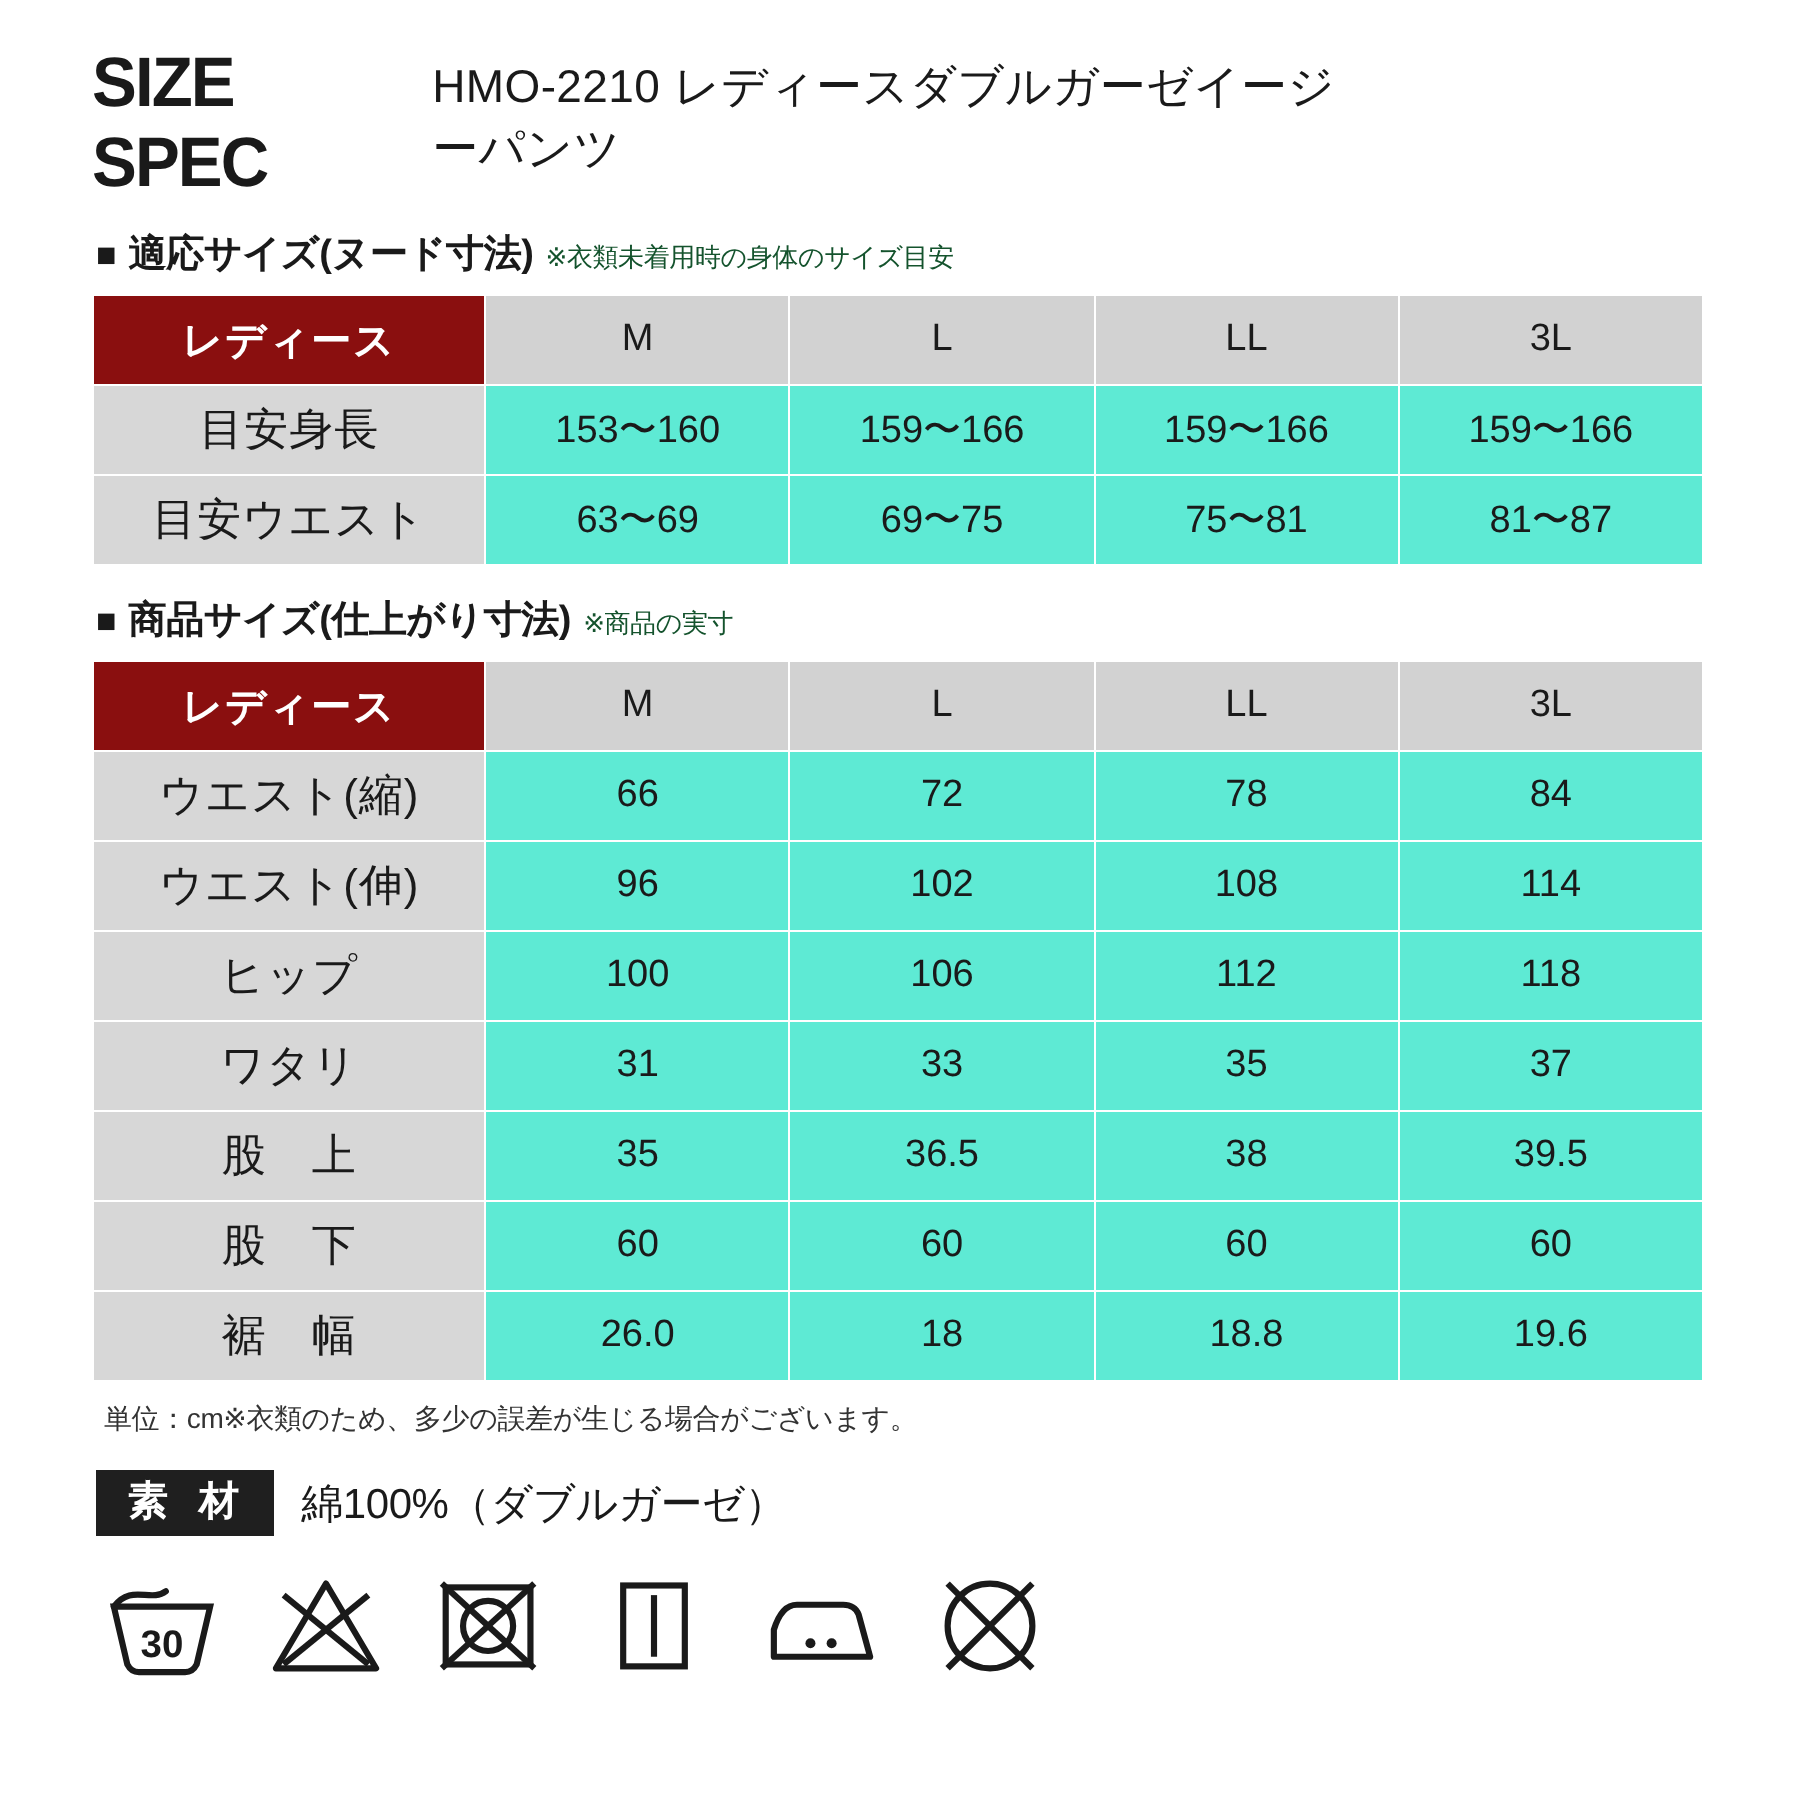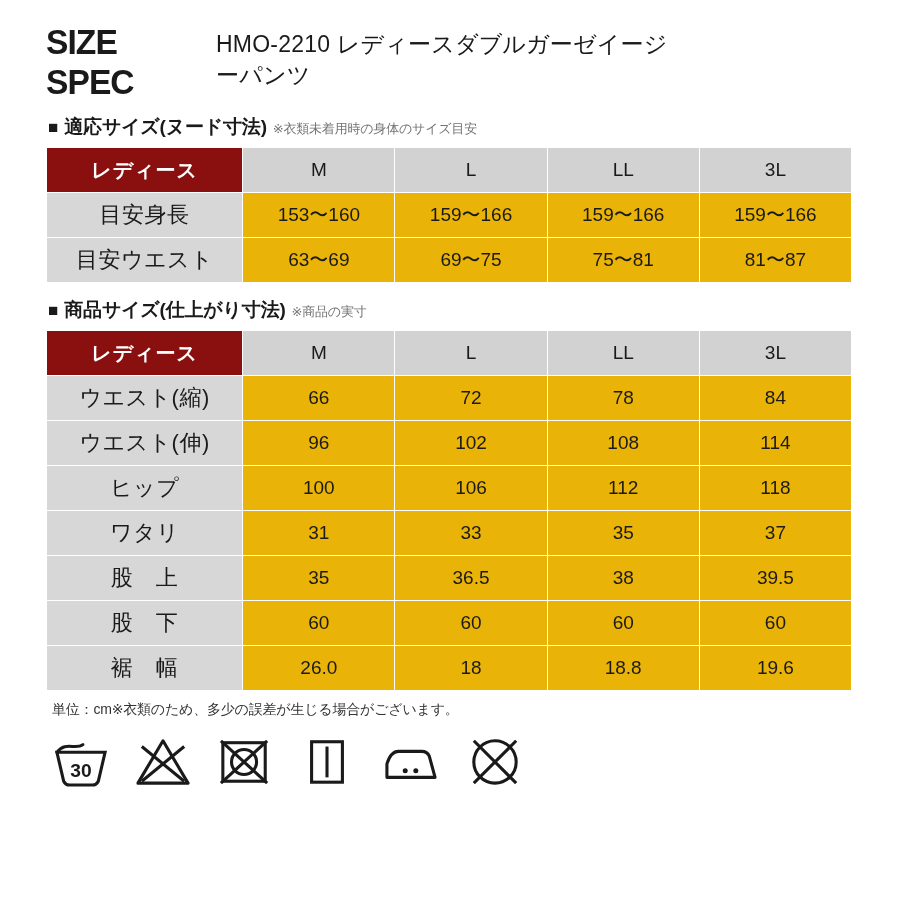--- a/index.html
+++ b/index.html
@@ -59,21 +59,21 @@
     color: #1a1a1a;
   }
   .section-head .title {
     font-size: 19px;
     font-weight: bold;
     color: #1a1a1a;
     letter-spacing: -0.2px;
   }
   .section-head .note {
     font-size: 13px;
-    color: #737373;
+    color: #14532d;
     letter-spacing: -0.2px;
   }
 
   
   table.spec {
     border-collapse: collapse;
     width: 806px;
     table-layout: fixed;
     margin-bottom: 14px;
   }
@@ -97,21 +97,21 @@
   table.spec .colhead {
     background: #d2d2d2;
     font-size: 19px;
   }
   table.spec .rowhead {
     background: #d7d7d7;
     font-size: 22px;
     letter-spacing: 0.5px;
   }
   table.spec .val {
-    background: #eab308;
+    background: #5eead4;
     font-size: 19px;
   }
   .col-label { width: 196px; }
   .col-size  { width: 152px; }
 
   .table1 td { height: 46px; }
   .table2 td { height: 51px; }
 
   
   .footnote {
@@ -279,20 +279,24 @@
         <td class="val">19.6</td>
       </tr>
     </tbody>
   </table>
 
   <div class="footnote">
     <span>単位：cm</span>
     <span>※衣類のため、多少の誤差が生じる場合がございます。</span>
   </div>
 
+  <div class="material-row">
+    <span class="material-badge">素 材</span>
+    <span class="material-text">綿100%（ダブルガーゼ）</span>
+  </div>
 
   <div class="care-row">
 
     <span>
       <svg class="care-icon" viewBox="0 0 60 54">
         <path d="M5 18 L55 18 L48 48 Q46 52 42 52 L18 52 Q14 52 12 48 Z" fill="none" stroke="#1a1a1a" stroke-width="3.2"></path>
         <path d="M5 18 C14 6, 24 16, 32 10" fill="none" stroke="#1a1a1a" stroke-width="3.2" stroke-linecap="round"></path>
         <text x="30" y="44" font-family="'Liberation Sans', sans-serif" font-size="20" font-weight="bold" text-anchor="middle" fill="#1a1a1a">30</text>
       </svg>
     </span>

